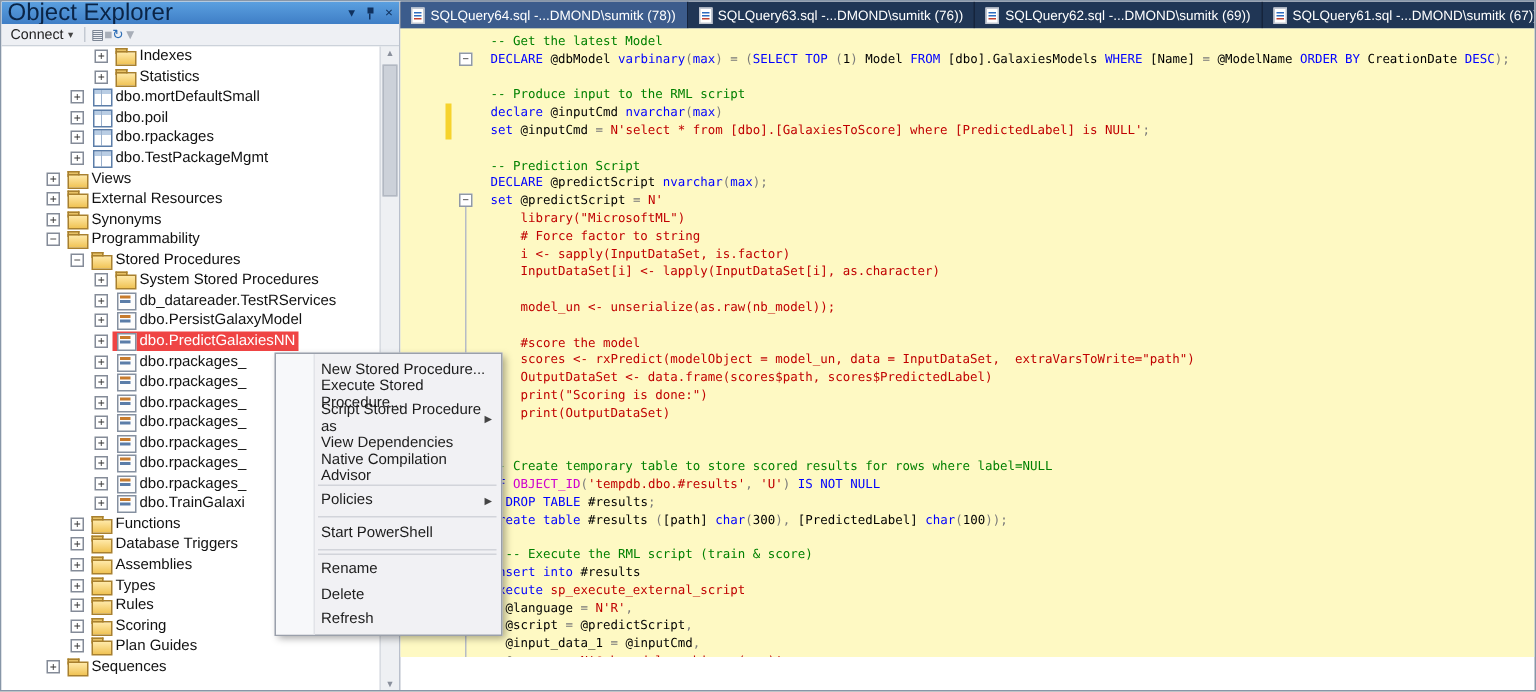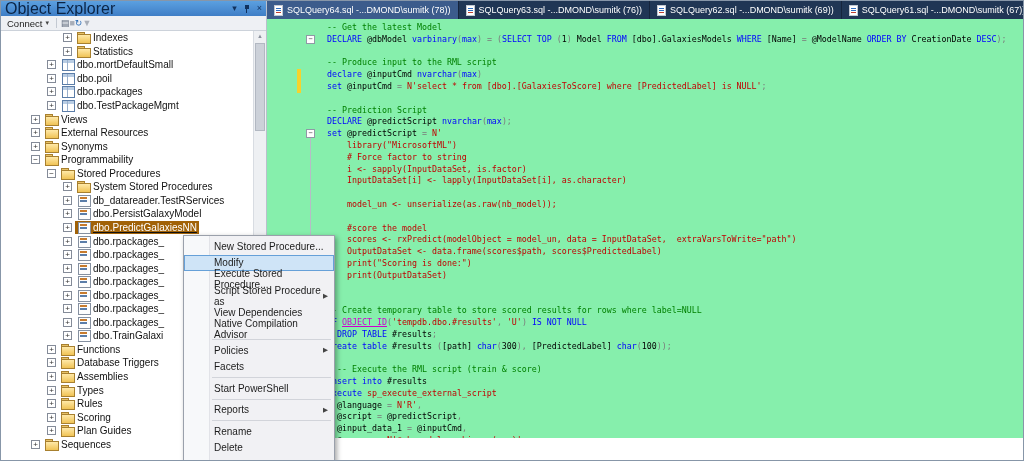--- a/index.html
+++ b/index.html
@@ -17,21 +17,21 @@
   .hic.pin::after{content:"";position:absolute;left:3.5px;top:5px;width:1px;height:4px;background:#10315e;}
   .oe-toolbar{position:absolute;left:0;top:15px;right:0;height:15px;background:#eef0f4;border-bottom:1px solid #ccd2da;display:flex;align-items:center;padding:0 3px;gap:4px;}
   .connect-btn{display:flex;align-items:center;gap:3px;font-size:9.5px;color:#222;padding:0 3px;}
   .connect-btn .dd{font-size:7px;color:#444;}
   .tb-sep{width:1px;height:10px;background:#c3c9d2;}
   .tb-icon{font-size:9px;width:13px;text-align:center;line-height:13px;}
   .oe-tree{position:absolute;left:0;top:30px;right:13px;bottom:0;background:#fff;overflow:hidden;}
   .trow{position:absolute;left:0;right:0;height:13.55px;display:flex;align-items:center;white-space:nowrap;font-size:10px;color:#111;}
   .expander{flex:none;width:9px;height:9px;border:1px solid #848b98;background:#fff;color:#333;font-size:8px;line-height:7px;text-align:center;margin-right:3px;}
   .selwrap{display:flex;align-items:center;padding:0 2px;height:13px;}
-  .selwrap.selected{background:#a16207;text-decoration:underline;}
+  .selwrap.selected{background:#ef4444;}
   .selwrap.selected .tlabel{color:#fff;}
   .tlabel{margin-left:3px;}
   .ticon{flex:none;width:13px;height:11px;position:relative;}
   .ticon.folder::before{content:"";position:absolute;left:0;top:0;width:6px;height:3px;background:#e8c266;border:1px solid #a8802f;border-bottom:none;}
   .ticon.folder::after{content:"";position:absolute;left:0;top:2px;width:12px;height:8px;background:linear-gradient(#ffe9a8,#f0c355);border:1px solid #a8802f;}
   .ticon.table::after{content:"";position:absolute;left:1px;top:0;width:11px;height:10px;border:1px solid #5b7da8;background:
      linear-gradient(90deg,transparent 4px,#9ab0cc 4px,#9ab0cc 5px,transparent 5px),
      linear-gradient(#b9cde4 0,#b9cde4 3px,#fff 3px);}
   .ticon.stored-procedure::before{content:"";position:absolute;left:1px;top:0;width:11px;height:10px;border:1px solid #8590a0;background:#fdfdfd;}
   .ticon.stored-procedure::after{content:"";position:absolute;left:3px;top:2px;width:7px;height:2px;background:#c77b2d;box-shadow:0 3px 0 #5b7da8;}
@@ -40,25 +40,25 @@
   .sarrow.up{top:0;} .sarrow.down{bottom:0;}
   .sthumb{position:absolute;left:1px;right:1px;top:12px;height:88px;background:#ccd1d9;border:1px solid #b2b8c2;}
 
   
   .edregion{position:absolute;left:266px;top:0;right:0;height:437px;}
   .tabstrip{position:absolute;left:0;top:0;right:0;height:18px;background:#203655;display:flex;align-items:stretch;overflow:hidden;}
   .tab{display:flex;align-items:center;gap:4px;padding:0 7px;color:#fff;font-size:9px;border-right:1px solid #15243c;white-space:nowrap;}
   .tab.active{background:#3c5c8c;}
   .tabicon{flex:none;width:9px;height:11px;background:#fff;border:1px solid #c2c8d2;position:relative;}
   .tabicon::before{content:"";position:absolute;left:1px;top:2px;width:5px;height:1px;background:#2d6cc0;box-shadow:0 2px 0 #2d6cc0,0 4px 0 #c04030;}
-  .editor{position:absolute;left:0;top:18px;right:0;bottom:0;background:#86efac;overflow:hidden;}
+  .editor{position:absolute;left:0;top:18px;right:0;bottom:0;background:#fef9c3;overflow:hidden;}
   .code{position:absolute;left:60px;top:3px;font-family:"DejaVu Sans Mono","Liberation Mono",monospace;font-size:8.3px;line-height:11.8px;white-space:pre;color:#000;}
   .cl{height:11.8px;}
   .tk-k{color:#0000ff;} .tk-c{color:#008000;} .tk-s{color:#c00000;}
-  .tk-o{color:#7a7a7a;} .tk-t{color:#000000;} .tk-m{color:#ce00ce;text-decoration:underline;}
+  .tk-o{color:#7a7a7a;} .tk-t{color:#000000;} .tk-m{color:#ce00ce;}
   .foldbox{position:absolute;left:39px;width:9px;height:9px;border:1px solid #9099a6;background:#fff;color:#444;font:7px/7px "DejaVu Sans Mono",monospace;text-align:center;z-index:2;}
   .outline-line{position:absolute;left:43px;width:1px;background:#b6bcc6;z-index:1;}
   .outline-foot{position:absolute;left:43px;width:5px;height:1px;background:#b6bcc6;z-index:1;}
   .changebar{position:absolute;left:30px;width:4px;background:#f6d32d;z-index:1;}
 
   
   .ctx{position:absolute;left:182px;top:234px;width:152px;background:#f1f1f4;border:1px solid #9aa0ab;box-shadow:2px 2px 5px rgba(0,0,0,.35);padding:2px 0;z-index:50;}
   .ctx::before{content:"";position:absolute;left:0;top:0;bottom:0;width:25px;background:#f7f8fa;border-right:1px solid #e2e3e8;}
   .mi{position:relative;height:16.5px;display:flex;align-items:center;padding-left:30px;padding-right:6px;font-size:10px;color:#1c1c1c;}
   .mi.hl{background:#cfe4f7;border:1px solid #66a0d8;padding-left:29px;}
@@ -344,53 +344,43 @@
         <div class="outline-line" style="top: 378.8px; height: 55px;"></div>
         <div class="outline-foot" style="top: 433.8px;"></div>
         <div class="changebar" style="top: 50.2px; height: 23.6px;"></div>
       </div>
   </div>
 
   <div class="ctx" id="ctxmenu">
       <div class="mi">
         <span>New Stored Procedure...</span>
       </div>
-      <div class="mi hl">
-        <span>Modify</span>
-      </div>
       <div class="mi">
         <span>Execute Stored Procedure...</span>
       </div>
       <div class="mi">
         <span>Script Stored Procedure as</span>
         <span class="arrow">▶</span>
       </div>
       <div class="mi">
         <span>View Dependencies</span>
       </div>
       <div class="mi">
         <span>Native Compilation Advisor</span>
       </div>
       <div class="msep"></div>
       <div class="mi">
         <span>Policies</span>
         <span class="arrow">▶</span>
       </div>
-      <div class="mi">
-        <span>Facets</span>
-      </div>
       <div class="msep"></div>
       <div class="mi">
         <span>Start PowerShell</span>
       </div>
       <div class="msep"></div>
-      <div class="mi">
-        <span>Reports</span>
-        <span class="arrow">▶</span>
-      </div>
       <div class="msep"></div>
       <div class="mi">
         <span>Rename</span>
       </div>
       <div class="mi">
         <span>Delete</span>
       </div>
       <div class="mi">
         <span>Refresh</span>
       </div>

